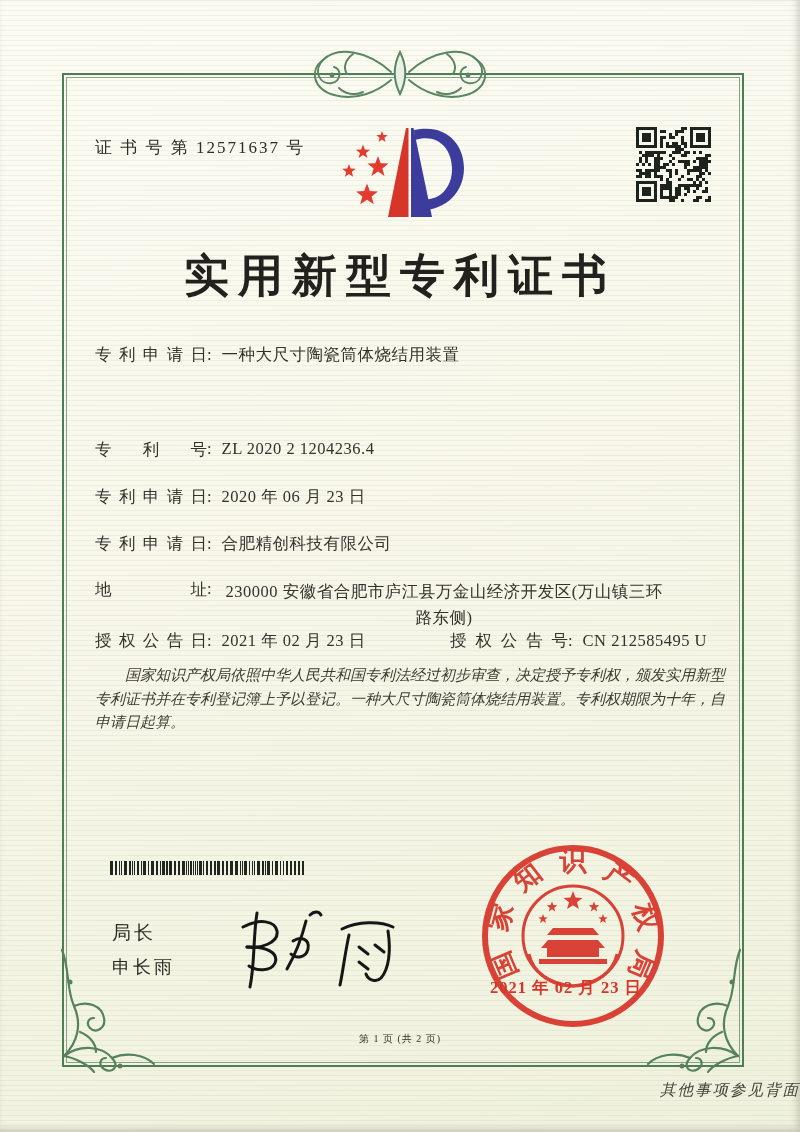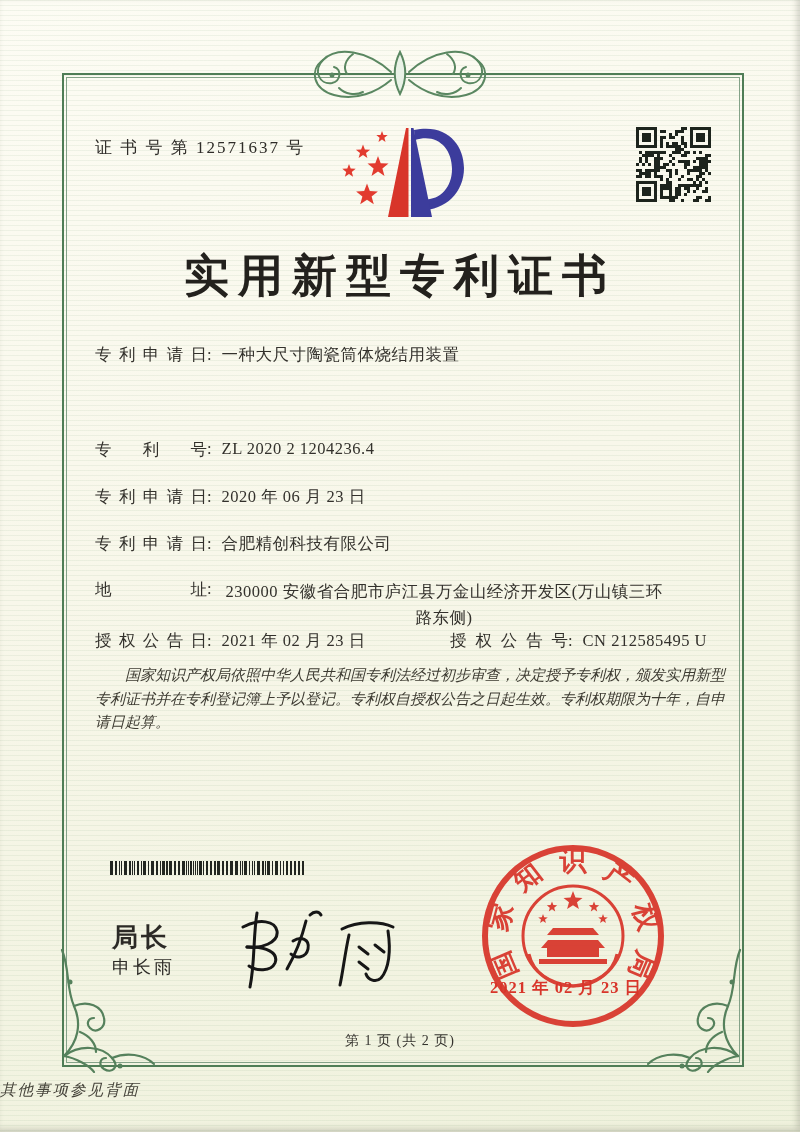--- a/index.html
+++ b/index.html
@@ -32,31 +32,31 @@
   .fcolon{margin-right:10px;}
   .fvalue{letter-spacing:0.5px;text-align:center;}
   .fvalue-block{display:inline-block;width:445px;white-space:normal;line-height:26px;vertical-align:top;}
   .frow2{position:absolute;left:450px;font-size:16.5px;color:#33312c;white-space:nowrap;}
   .flabel2{display:inline-block;width:118px;text-align:justify;text-align-last:justify;}
   
   .body-text{position:absolute;left:95px;top:664px;width:642px;color:#3c3a31;}
   .body-text p{margin:0;text-indent:2em;font-size:15px;line-height:23.5px;font-style:italic;}
   
   .barcode{position:absolute;left:110px;top:861px;width:198px;height:14px;}
-  .director-title{position:absolute;left:112px;top:920px;font-size:26px;letter-spacing:3px;color:#2c2a26;font-weight:bold;}
+  .director-title{position:absolute;left:112px;top:920px;font-size:19px;letter-spacing:3px;color:#2c2a26;}
   .director-name{position:absolute;left:112px;top:955px;font-size:18px;letter-spacing:3px;color:#2c2a26;}
   .signature{position:absolute;left:230px;top:897px;width:175px;height:95px;}
   
   .seal{position:absolute;left:479px;top:842px;width:188px;height:188px;opacity:0.93;}
   .seal-date{position:absolute;left:486px;top:977px;width:160px;text-align:center;
     font-size:16.5px;font-weight:700;color:#d8352a;letter-spacing:1px;white-space:nowrap;}
   
   .page-info{position:absolute;left:0;top:1032px;width:800px;text-align:center;
-    font-size:14px;color:#35332e;letter-spacing:1px;}
-  .back-note{position:absolute;left:0;top:1080px;width:800px;text-align:left;
+    font-size:10px;color:#35332e;letter-spacing:1px;}
+  .back-note{position:absolute;left:0;top:1080px;width:800px;text-align:right;
     font-size:15.5px;font-style:italic;color:#45433a;letter-spacing:2px;}
 </style>
 </head>
 <body>
 
 <div id="paper">
 
   <div class="frame">
     <div class="frame-inner"></div>
   </div>
@@ -448,21 +448,21 @@
     <span class="flabel">地址</span><span class="fcolon">:</span><span class="fvalue fvalue-block">230000  安徽省合肥市庐江县万金山经济开发区(万山镇三环路东侧)</span>
   </div>
   <div class="frow" style="top:630px">
     <span class="flabel">授权公告日</span><span class="fcolon">:</span><span class="fvalue">2021 年 02 月 23 日</span>
   </div>
   <div class="frow2" style="top:630px">
     <span class="flabel2">授权公告号</span><span class="fcolon">:</span><span class="fvalue">CN 212585495 U</span>
   </div>
 
   <div class="body-text">
-    <p>国家知识产权局依照中华人民共和国专利法经过初步审查，决定授予专利权，颁发实用新型专利证书并在专利登记簿上予以登记。专利权自授权公告之日起生效。专利权期限为十年，自申请日起算。</p>
+    <p>国家知识产权局依照中华人民共和国专利法经过初步审查，决定授予专利权，颁发实用新型专利证书并在专利登记簿上予以登记。一种大尺寸陶瓷筒体烧结用装置。专利权期限为十年，自申请日起算。</p>
   </div>
 
   <svg class="barcode" viewBox="0 0 198 14" preserveAspectRatio="none">
     <g id="barcode-bars" fill="#222620">
         <rect x="0" y="0" width="3" height="14"></rect>
         <rect x="5" y="0" width="2" height="14"></rect>
         <rect x="9" y="0" width="1" height="14"></rect>
         <rect x="11" y="0" width="1" height="14"></rect>
         <rect x="14" y="0" width="3" height="14"></rect>
         <rect x="19" y="0" width="2" height="14"></rect>

